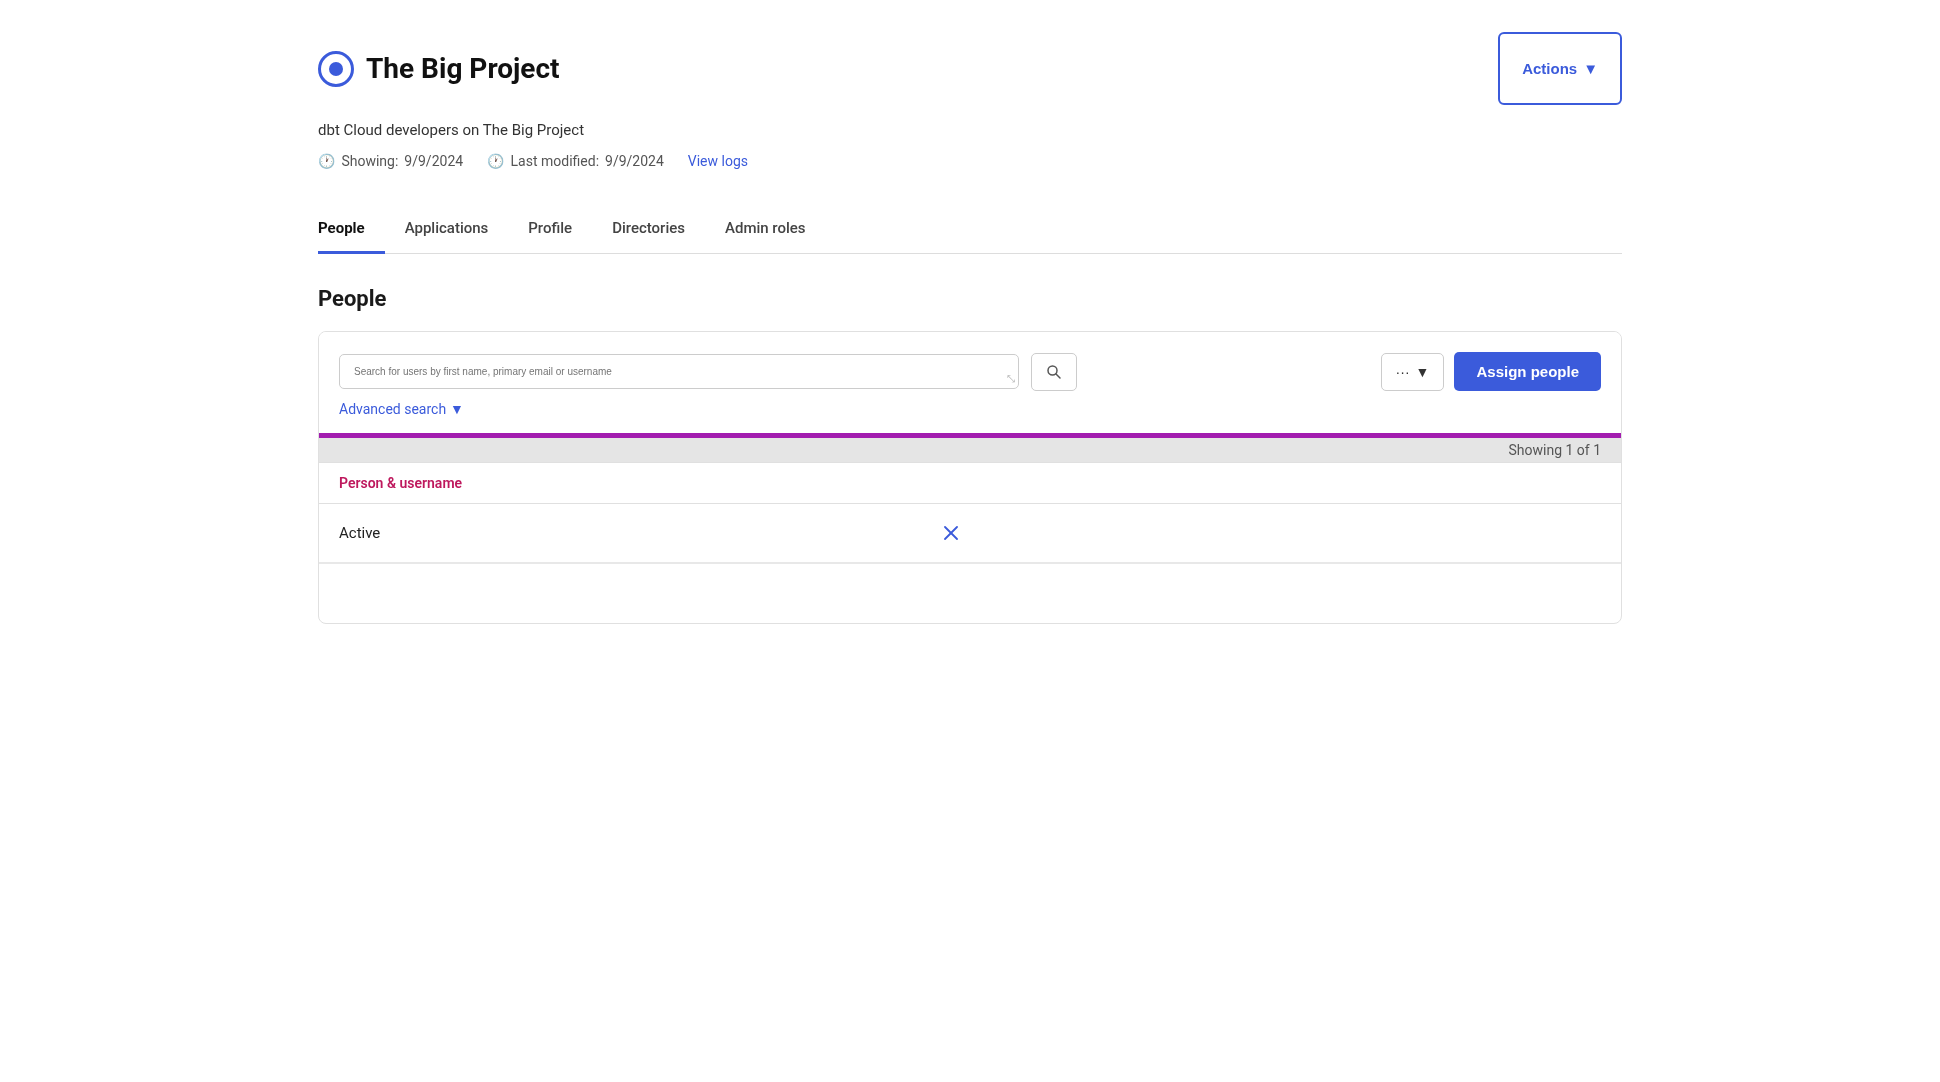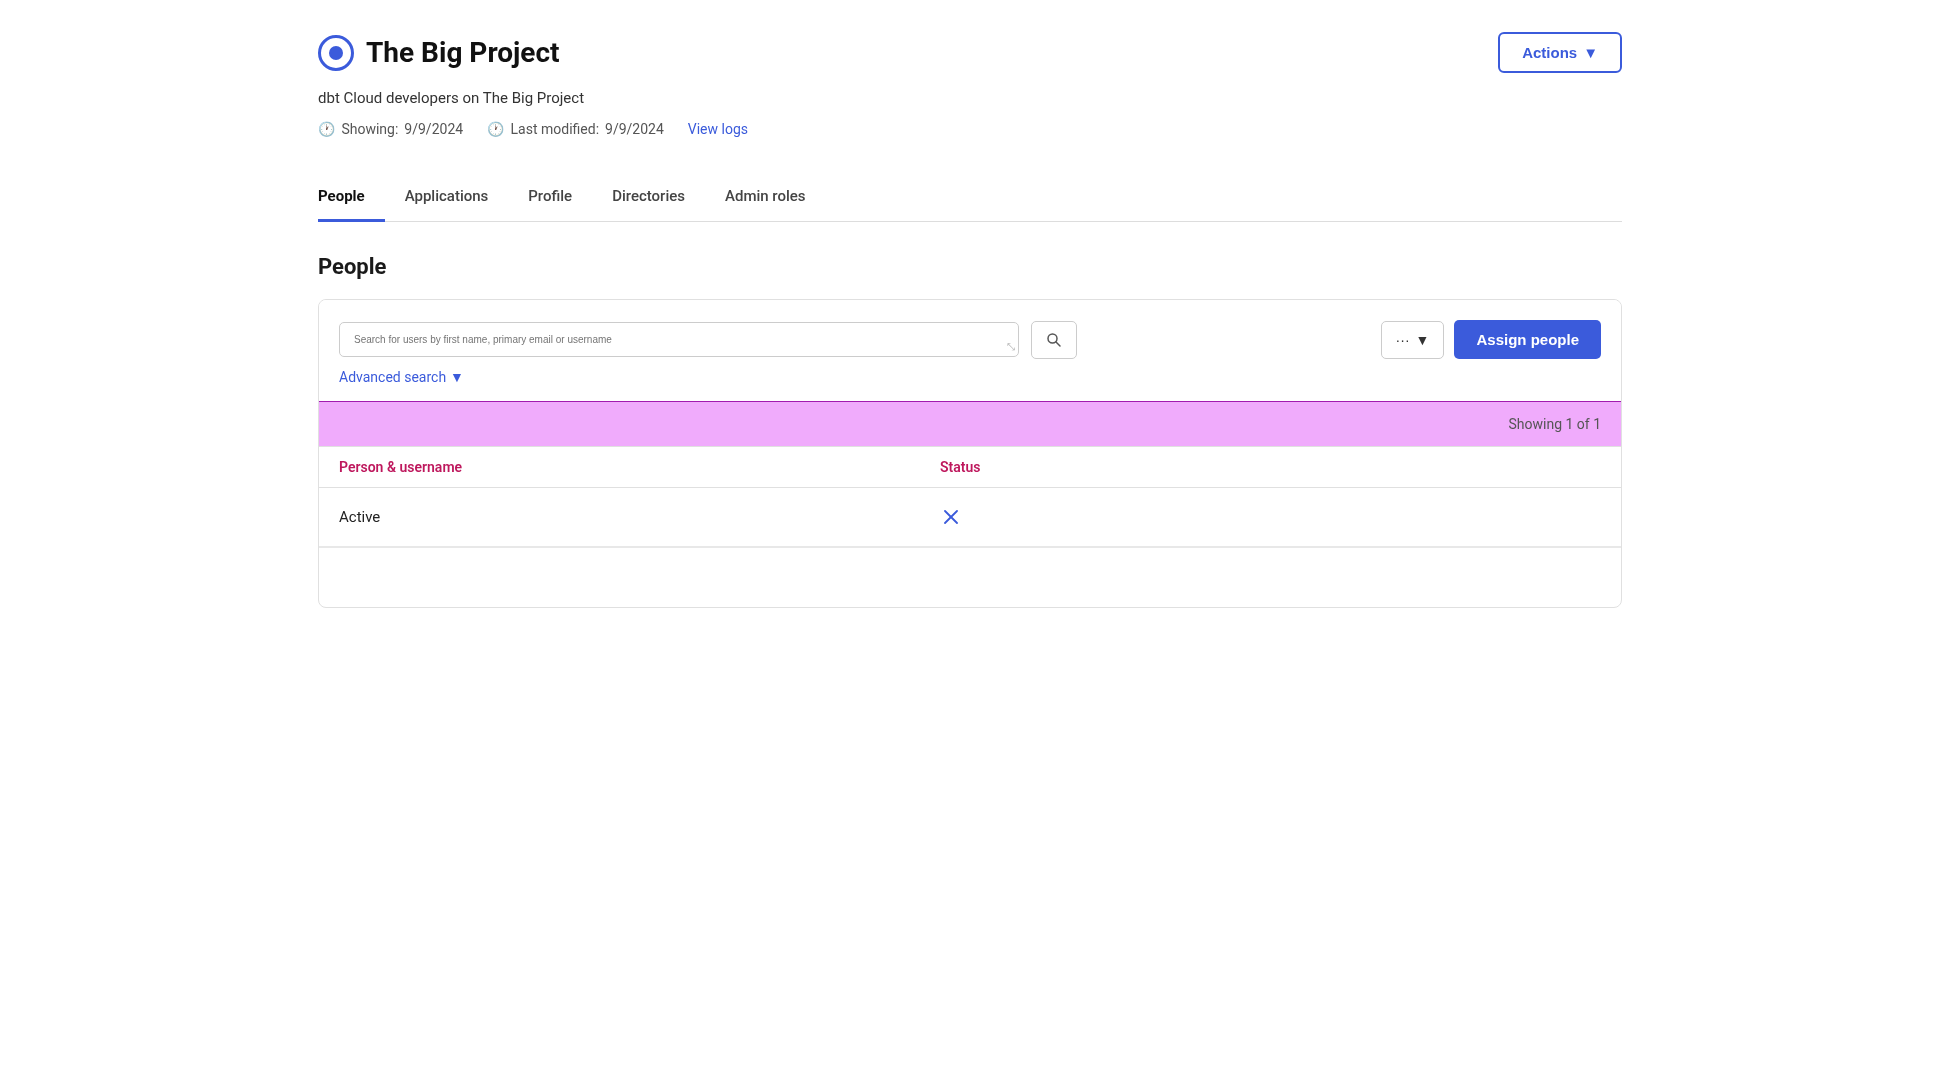--- a/index.html
+++ b/index.html
@@ -47,21 +47,21 @@
       font-size: 28px;
       font-weight: 700;
       color: #111;
     }
     .actions-button {
       border: 2px solid #3b5bdb;
       background: #fff;
       color: #3b5bdb;
       font-size: 15px;
       font-weight: 600;
-      padding: 10px 22px;
+      padding: 26px 22px;
       border-radius: 6px;
       cursor: pointer;
       display: flex;
       align-items: center;
       gap: 6px;
     }
     .subtitle {
       font-size: 15px;
       color: #333;
       margin-bottom: 14px;
@@ -192,26 +192,26 @@
     .advanced-search-link {
       color: #3b5bdb;
       font-size: 14px;
       cursor: pointer;
       display: flex;
       align-items: center;
       gap: 4px;
       margin-top: 10px;
     }
     .results-bar {
-      background: #f0abfc;
-      padding: 14px 20px;
+      background: #e5e5e5;
+      padding: 4px 20px;
       text-align: right;
       font-size: 14px;
       color: #555;
-      border-top: 1px solid #a21caf;
+      border-top: 5px solid #a21caf;
       border-bottom: 1px solid #e0e0e0;
     }
     .table-header {
       display: grid;
       grid-template-columns: 1fr 1fr 60px;
       padding: 12px 20px;
       border-bottom: 1px solid #e0e0e0;
       background: #fff;
     }
     .table-header-cell {
@@ -339,21 +339,20 @@
         <span>▼</span>
       </div>
     </div>
 
     <div class="results-bar">
       <span>Showing 1 of 1</span>
     </div>
 
     <div class="table-header">
       <div class="table-header-cell">Person &amp; username</div>
-      <div class="table-header-cell">Status</div>
       <div class="table-header-cell"></div>
     </div>
 
     <div class="table-row">
       <div class="status-cell">Active</div>
       <div>
         <button class="remove-btn">
           <svg width="14" height="14" viewBox="0 0 14 14" fill="none">
             <line x1="1" y1="1" x2="13" y2="13" stroke="#3b5bdb" stroke-width="1.8" stroke-linecap="round"></line>
             <line x1="13" y1="1" x2="1" y2="13" stroke="#3b5bdb" stroke-width="1.8" stroke-linecap="round"></line>

